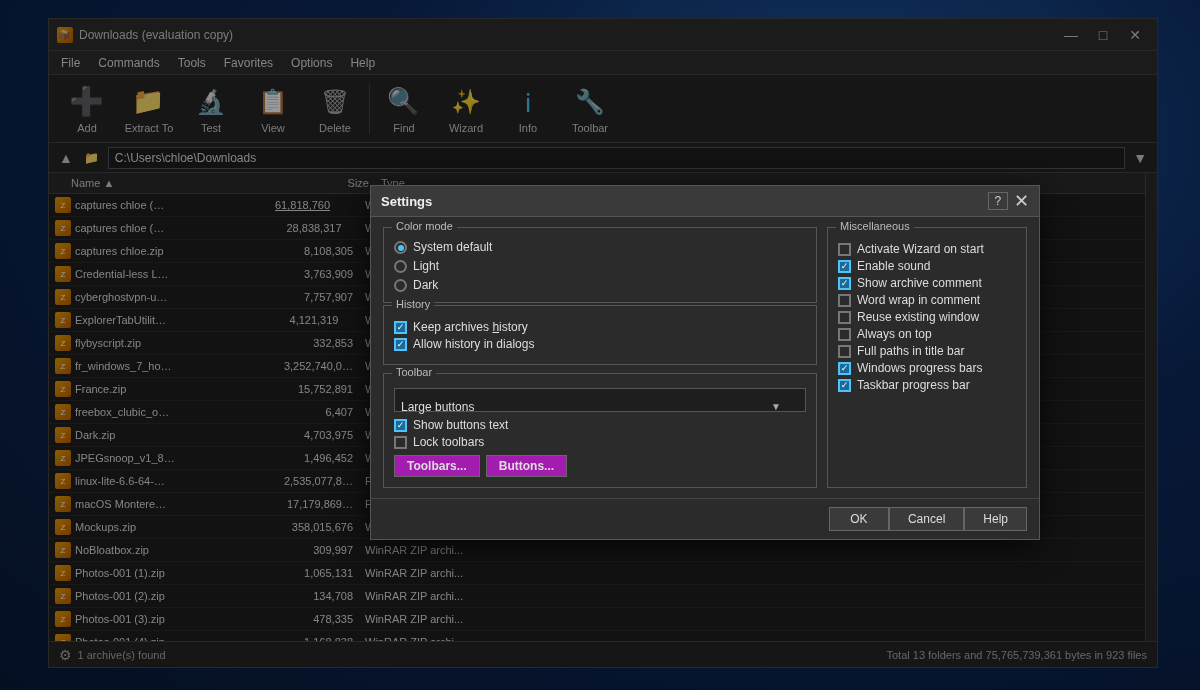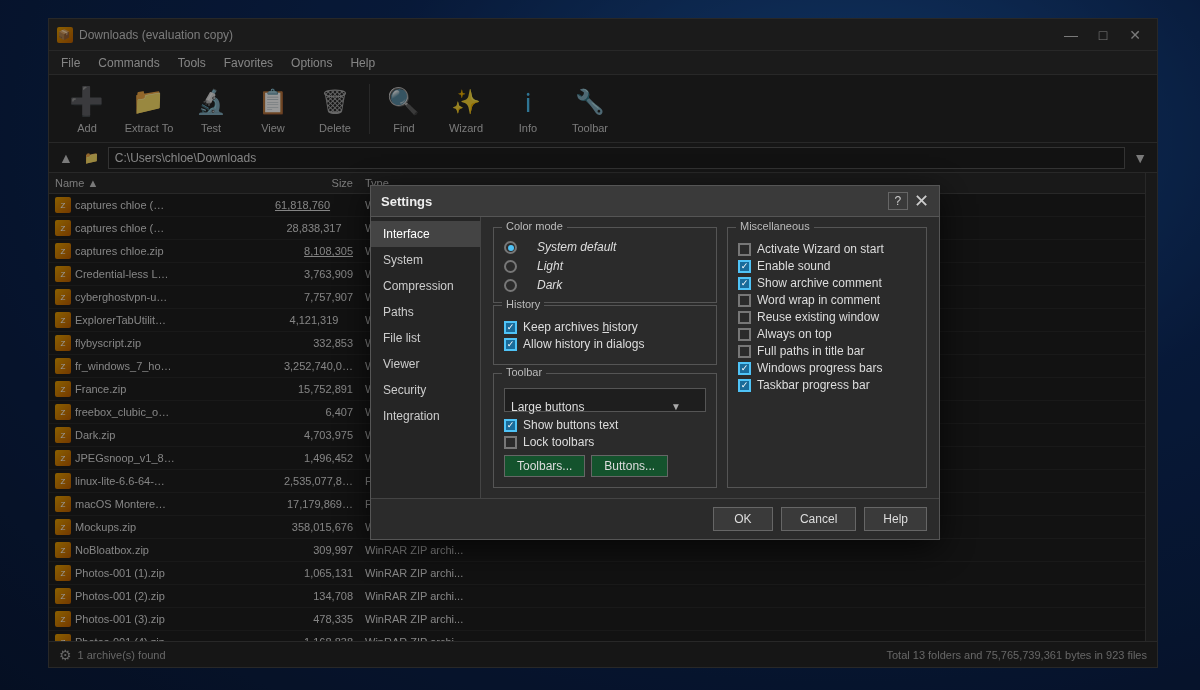--- a/index.html
+++ b/index.html
@@ -194,21 +194,21 @@
       background: #1e1e1e;
     }
     .file-list::-webkit-scrollbar { width: 8px; }
     .file-list::-webkit-scrollbar-track { background: #2a2a2a; }
     .file-list::-webkit-scrollbar-thumb { background: #555; }
 
     .file-header {
       display: flex;
       background: #2a2a2a;
       border-bottom: 1px solid #444;
-      padding: 3px 0;
+      padding: 3px 16px;
       position: sticky;
       top: 0;
       z-index: 1;
     }
     .file-header-cell {
       color: #ccc;
       font-size: 11px;
       padding: 1px 6px;
     }
     .col-name { width: 220px; }
@@ -280,21 +280,21 @@
       top: 0; left: 0; right: 0; bottom: 0;
       background: rgba(0,0,0,0.4);
       z-index: 10;
     }
 
     
     .settings-dialog {
       position: absolute;
       top: 185px;
       left: 370px;
-      width: 570px;
+      width: 670px;
       background: #2b2b2b;
       border: 1px solid #555;
       z-index: 20;
       display: flex;
       flex-direction: column;
       box-shadow: 0 8px 32px rgba(0,0,0,0.7);
     }
 
     .dialog-title-bar {
       display: flex;
@@ -388,23 +388,22 @@
     
     .radio-group {
       display: flex;
       flex-direction: column;
       gap: 5px;
       margin-top: 4px;
     }
     .radio-item {
       display: flex;
       align-items: flex-end;
-      gap: 20px;
-      cursor: pointer;
-      font-style: italic;
+      gap: 6px;
+      cursor: pointer;
     }
     .radio-circle {
       width: 13px;
       height: 13px;
       border-radius: 50%;
       border: 2px solid #777;
       background: transparent;
       display: flex;
       align-items: center;
       justify-content: center;
@@ -481,36 +480,36 @@
       color: #aaa;
     }
 
     
     .toolbar-buttons-row {
       display: flex;
       gap: 6px;
       margin-top: 6px;
     }
     .small-btn {
-      background: #14532d;
+      background: #a21caf;
       border: 1px solid #666;
       color: #ddd;
       padding: 3px 12px;
       cursor: pointer;
       font-size: 12px;
+      font-weight: bold;
     }
 
     
     .dialog-footer {
       display: flex;
       justify-content: flex-end;
       align-items: center;
       padding: 8px 12px;
       border-top: 1px solid #444;
-      gap: 8px;
       background: #2b2b2b;
     }
     .footer-btn {
       background: #3a3a3a;
       border: 1px solid #666;
       color: #ddd;
       padding: 4px 18px;
       cursor: pointer;
       font-size: 12px;
       min-width: 60px;
@@ -620,21 +619,21 @@
         <span>captures chloe (…</span>
       </div>
       <div class="file-cell col-size" style="text-align:center;">28,838,317</div>
       <div class="file-cell col-type">WinRAR ZIP archi...</div>
     </div>
           <div class="file-row">
       <div class="file-cell file-name-cell">
         <span class="file-icon">Z</span>
         <span>captures chloe.zip</span>
       </div>
-      <div class="file-cell col-size" style="text-align:right;text-decoration:underline;">8,108,305</div>
+      <div class="file-cell col-size" style="text-align:right;">8,108,305</div>
       <div class="file-cell col-type">WinRAR ZIP archi...</div>
     </div>
           <div class="file-row">
       <div class="file-cell file-name-cell">
         <span class="file-icon">Z</span>
         <span>Credential-less L…</span>
       </div>
       <div class="file-cell col-size" style="text-align:right;">3,763,909</div>
       <div class="file-cell col-type">WinRAR ZIP archi...</div>
     </div>
@@ -788,30 +787,20 @@
   <div class="dialog-title-bar">
     <span class="dialog-title-text">Settings</span>
     <div class="dialog-controls">
       <button class="dialog-help-btn">?</button>
       <button class="dialog-close-btn">✕</button>
     </div>
   </div>
 
   <div class="dialog-body">
 
-    <div class="dialog-nav">
-      <div class="nav-item active">Interface</div>
-      <div class="nav-item">System</div>
-      <div class="nav-item">Compression</div>
-      <div class="nav-item">Paths</div>
-      <div class="nav-item">File list</div>
-      <div class="nav-item">Viewer</div>
-      <div class="nav-item">Security</div>
-      <div class="nav-item">Integration</div>
-    </div>
 
     <div class="dialog-panel">
       <div class="panel-top">
 
         <div class="panel-left">
 
           <div class="group-box" style="margin-bottom:2px;">
             <span class="group-title">Color mode</span>
             <div class="radio-group">
               <label class="radio-item">

